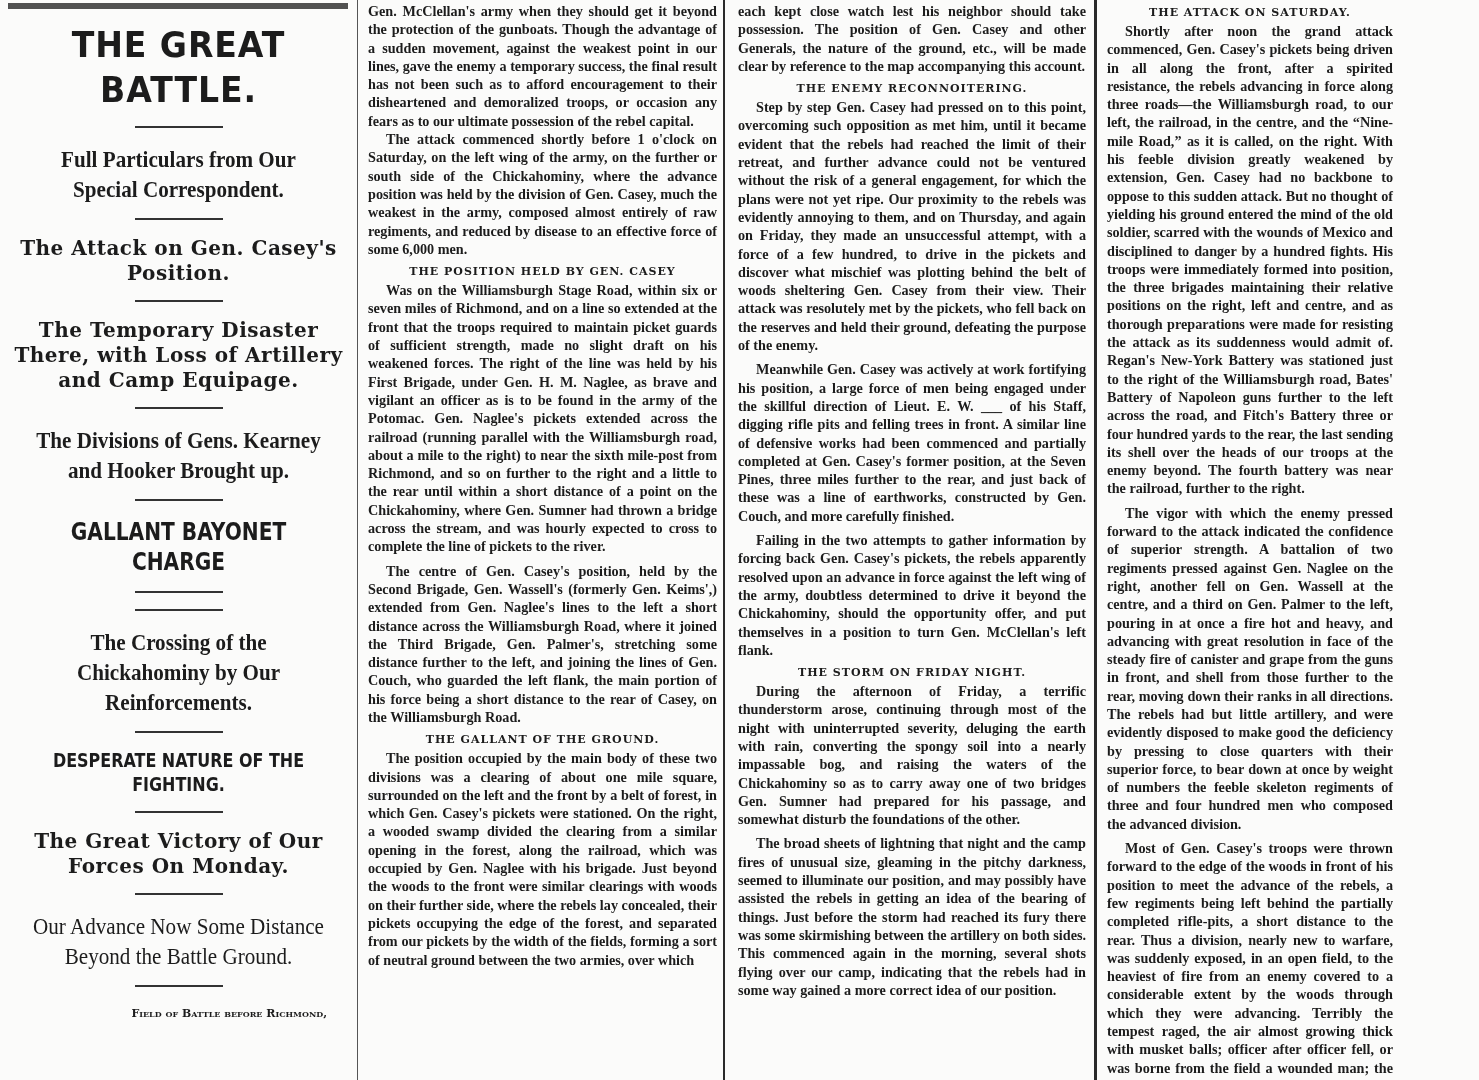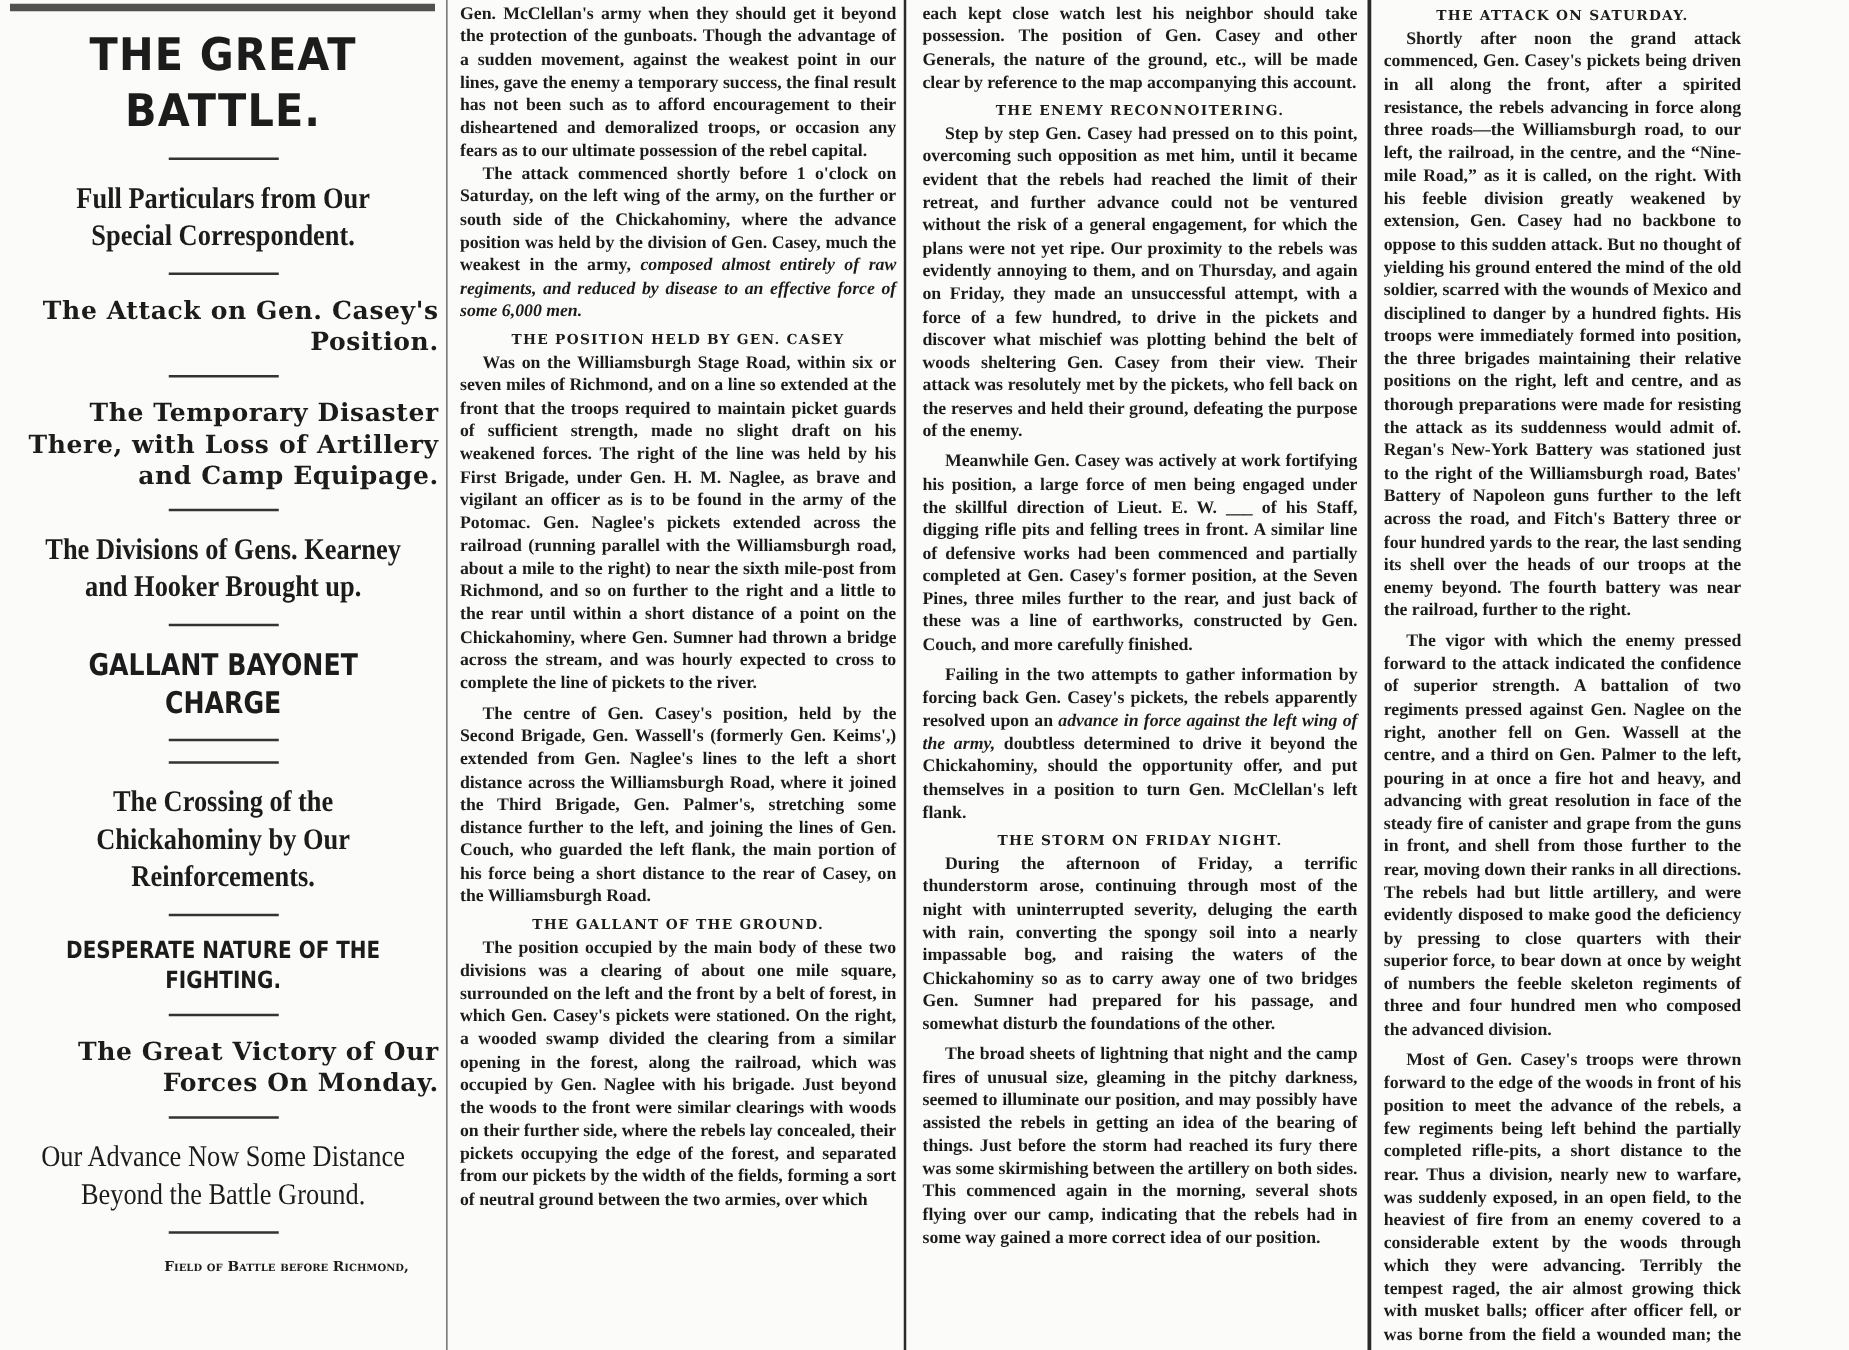--- a/index.html
+++ b/index.html
@@ -18,31 +18,31 @@
 
   .rule-v { position: absolute; top: 0; width: 2px; height: 1080px; background: #2a2a2a; }
   .r1 { left: 357px; width: 1px; background: #555; }
   .r2 { left: 723px; }
   .r3 { left: 1094px; width: 3px; }
   .topbar { position: absolute; left: 8px; top: 3px; width: 340px; height: 6px; background: #333; opacity: .85; }
 
   .hed { text-align: center; margin: 0; line-height: 1.25; }
   .hed-main { font-family: "DejaVu Sans", "Liberation Sans", sans-serif; font-weight: 700; font-size: 36px; letter-spacing: 1px; transform: scaleX(.92); margin-top: 14px; }
   .hed-cond { font-family: "Liberation Serif", serif; font-weight: 700; font-size: 24px; transform: scaleX(.88); }
-  .hed-black { font-family: "DejaVu Serif", serif; font-weight: 700; font-size: 20px; letter-spacing: .5px; text-align: right; }
+  .hed-black { font-family: "DejaVu Serif", serif; font-weight: 700; font-size: 20px; letter-spacing: .5px; }
   .hed-caps { font-family: "DejaVu Sans", "Liberation Sans", sans-serif; font-weight: 700; font-size: 24px; transform: scaleX(.84); }
   .hed-caps2 { font-family: "DejaVu Sans", "Liberation Sans", sans-serif; font-weight: 700; font-size: 19px; transform: scaleX(.84); }
   .hed-light { font-family: "Liberation Serif", serif; font-weight: 400; font-size: 24px; transform: scaleX(.88); }
   .dash { width: 88px; height: 2px; background: #333; margin: 14px auto 16px; }
 
   .dateline { text-align: right; font-size: 11px; font-variant: small-caps; font-weight: 700; line-height: 1.3; padding-right: 24px; margin-top: 20px; }
   .p { font-family: "Liberation Serif", serif; font-size: 14.2px; line-height: 18.3px; text-align: justify; margin: 0; font-weight: 700; }
   .ind { text-indent: 18px; }
   .sub { text-align: center; font-size: 11px; font-weight: 700; letter-spacing: 1px; margin: 7px 0 3px; font-family: "DejaVu Serif", serif; }
-  .it { font-style: italic; }
+  .it { }
   .gap { height: 6px; }
 </style>
 </head>
 <body>
 
 <div class="page">
   <div class="topbar"></div>
   <div class="rule-v r1"></div>
   <div class="rule-v r2"></div>
   <div class="rule-v r3"></div>

